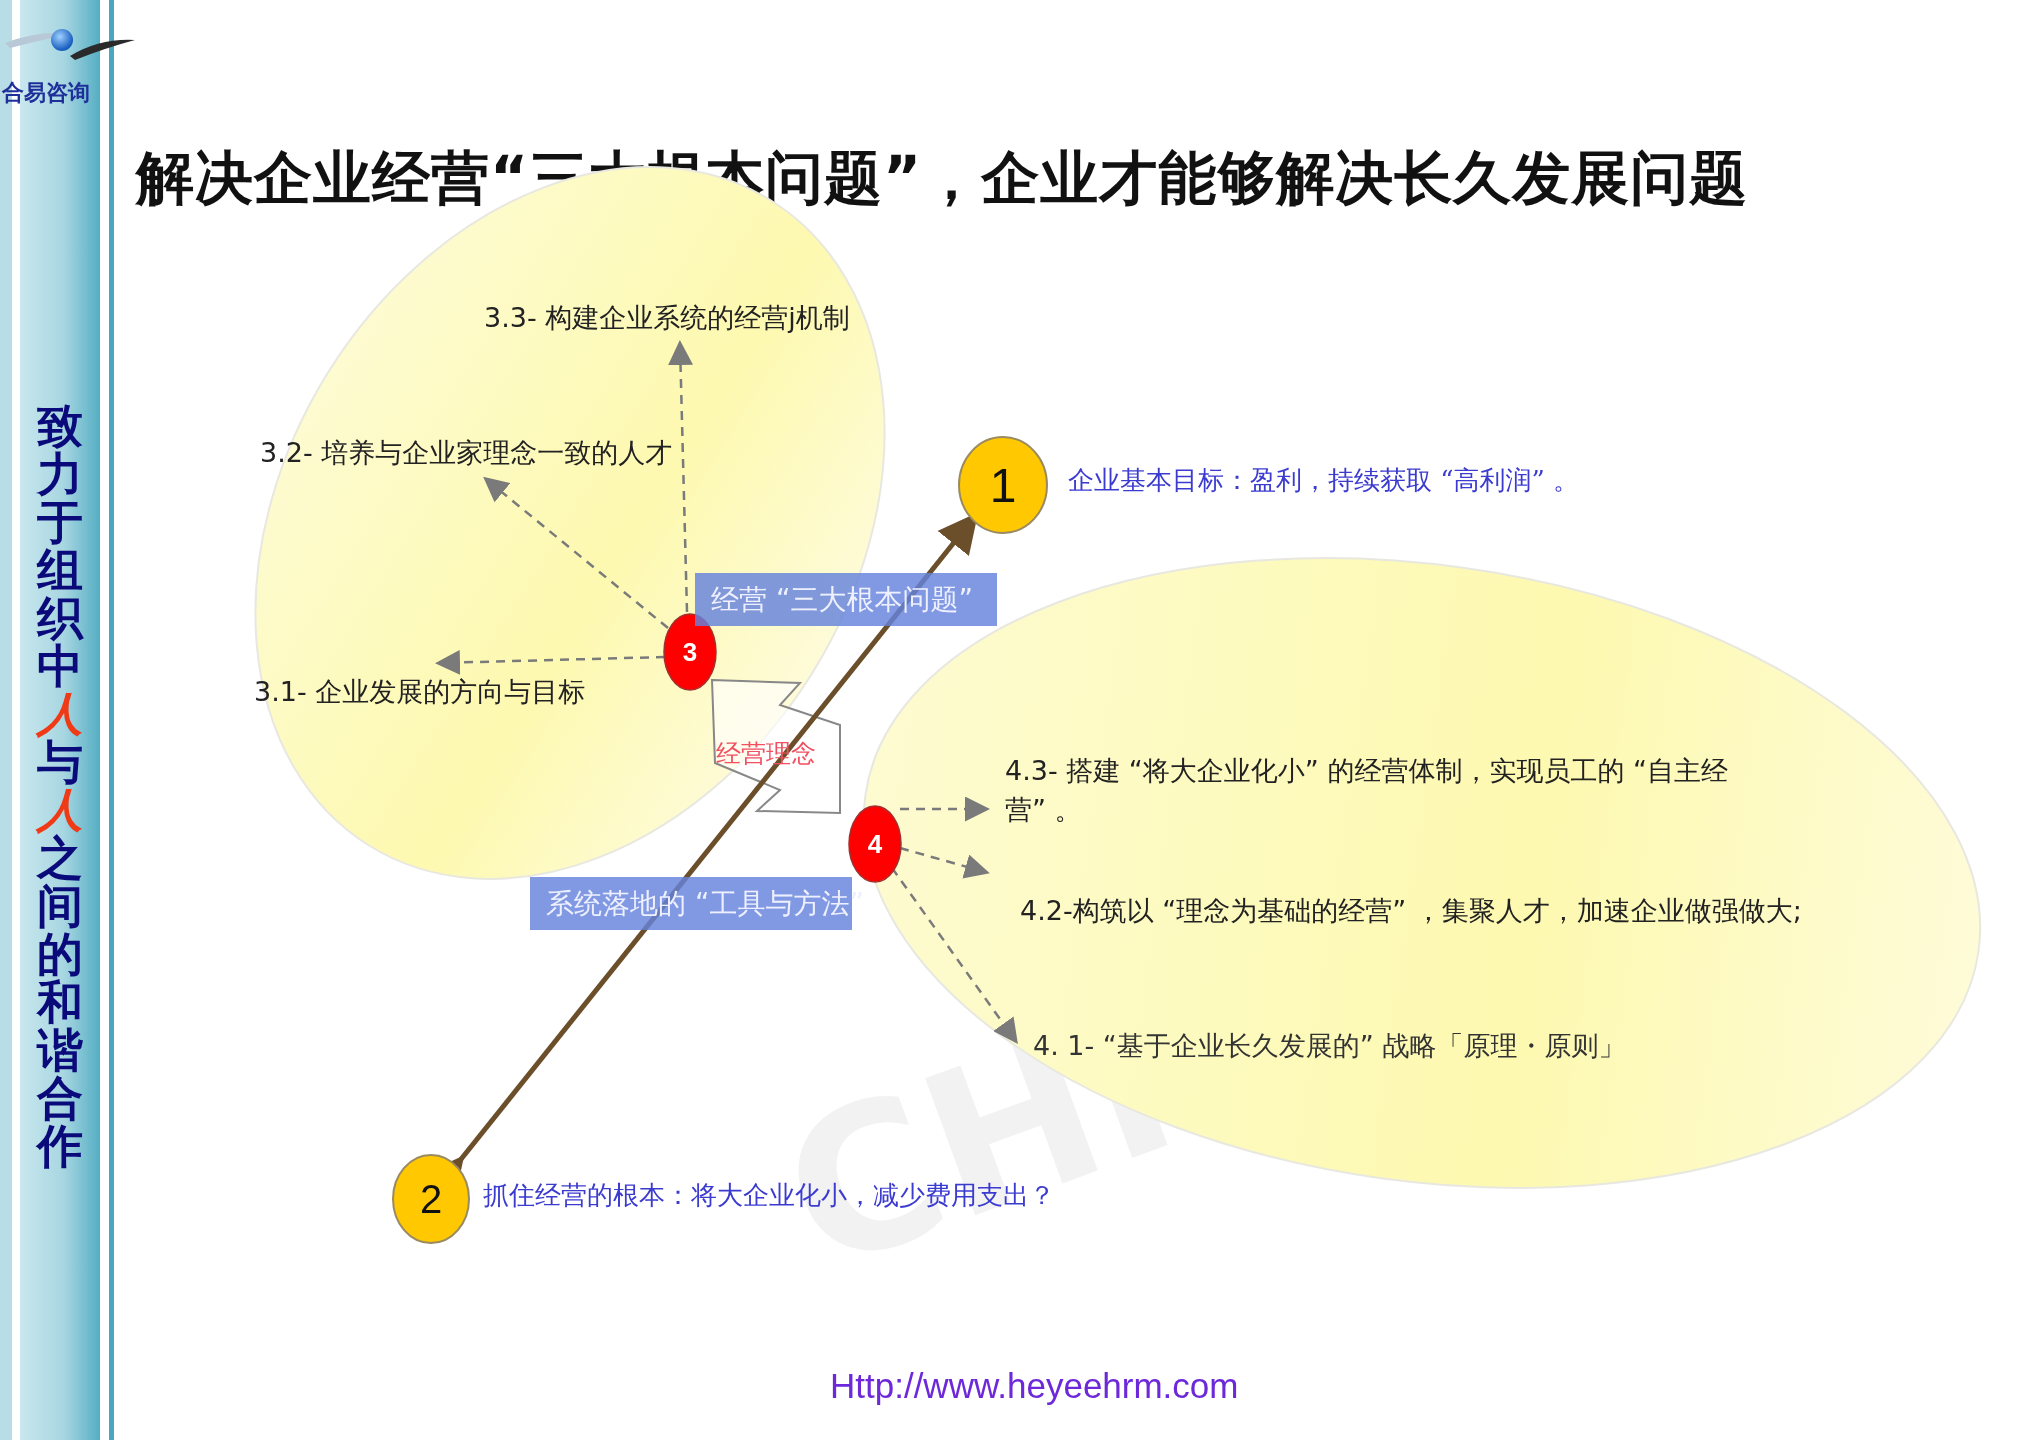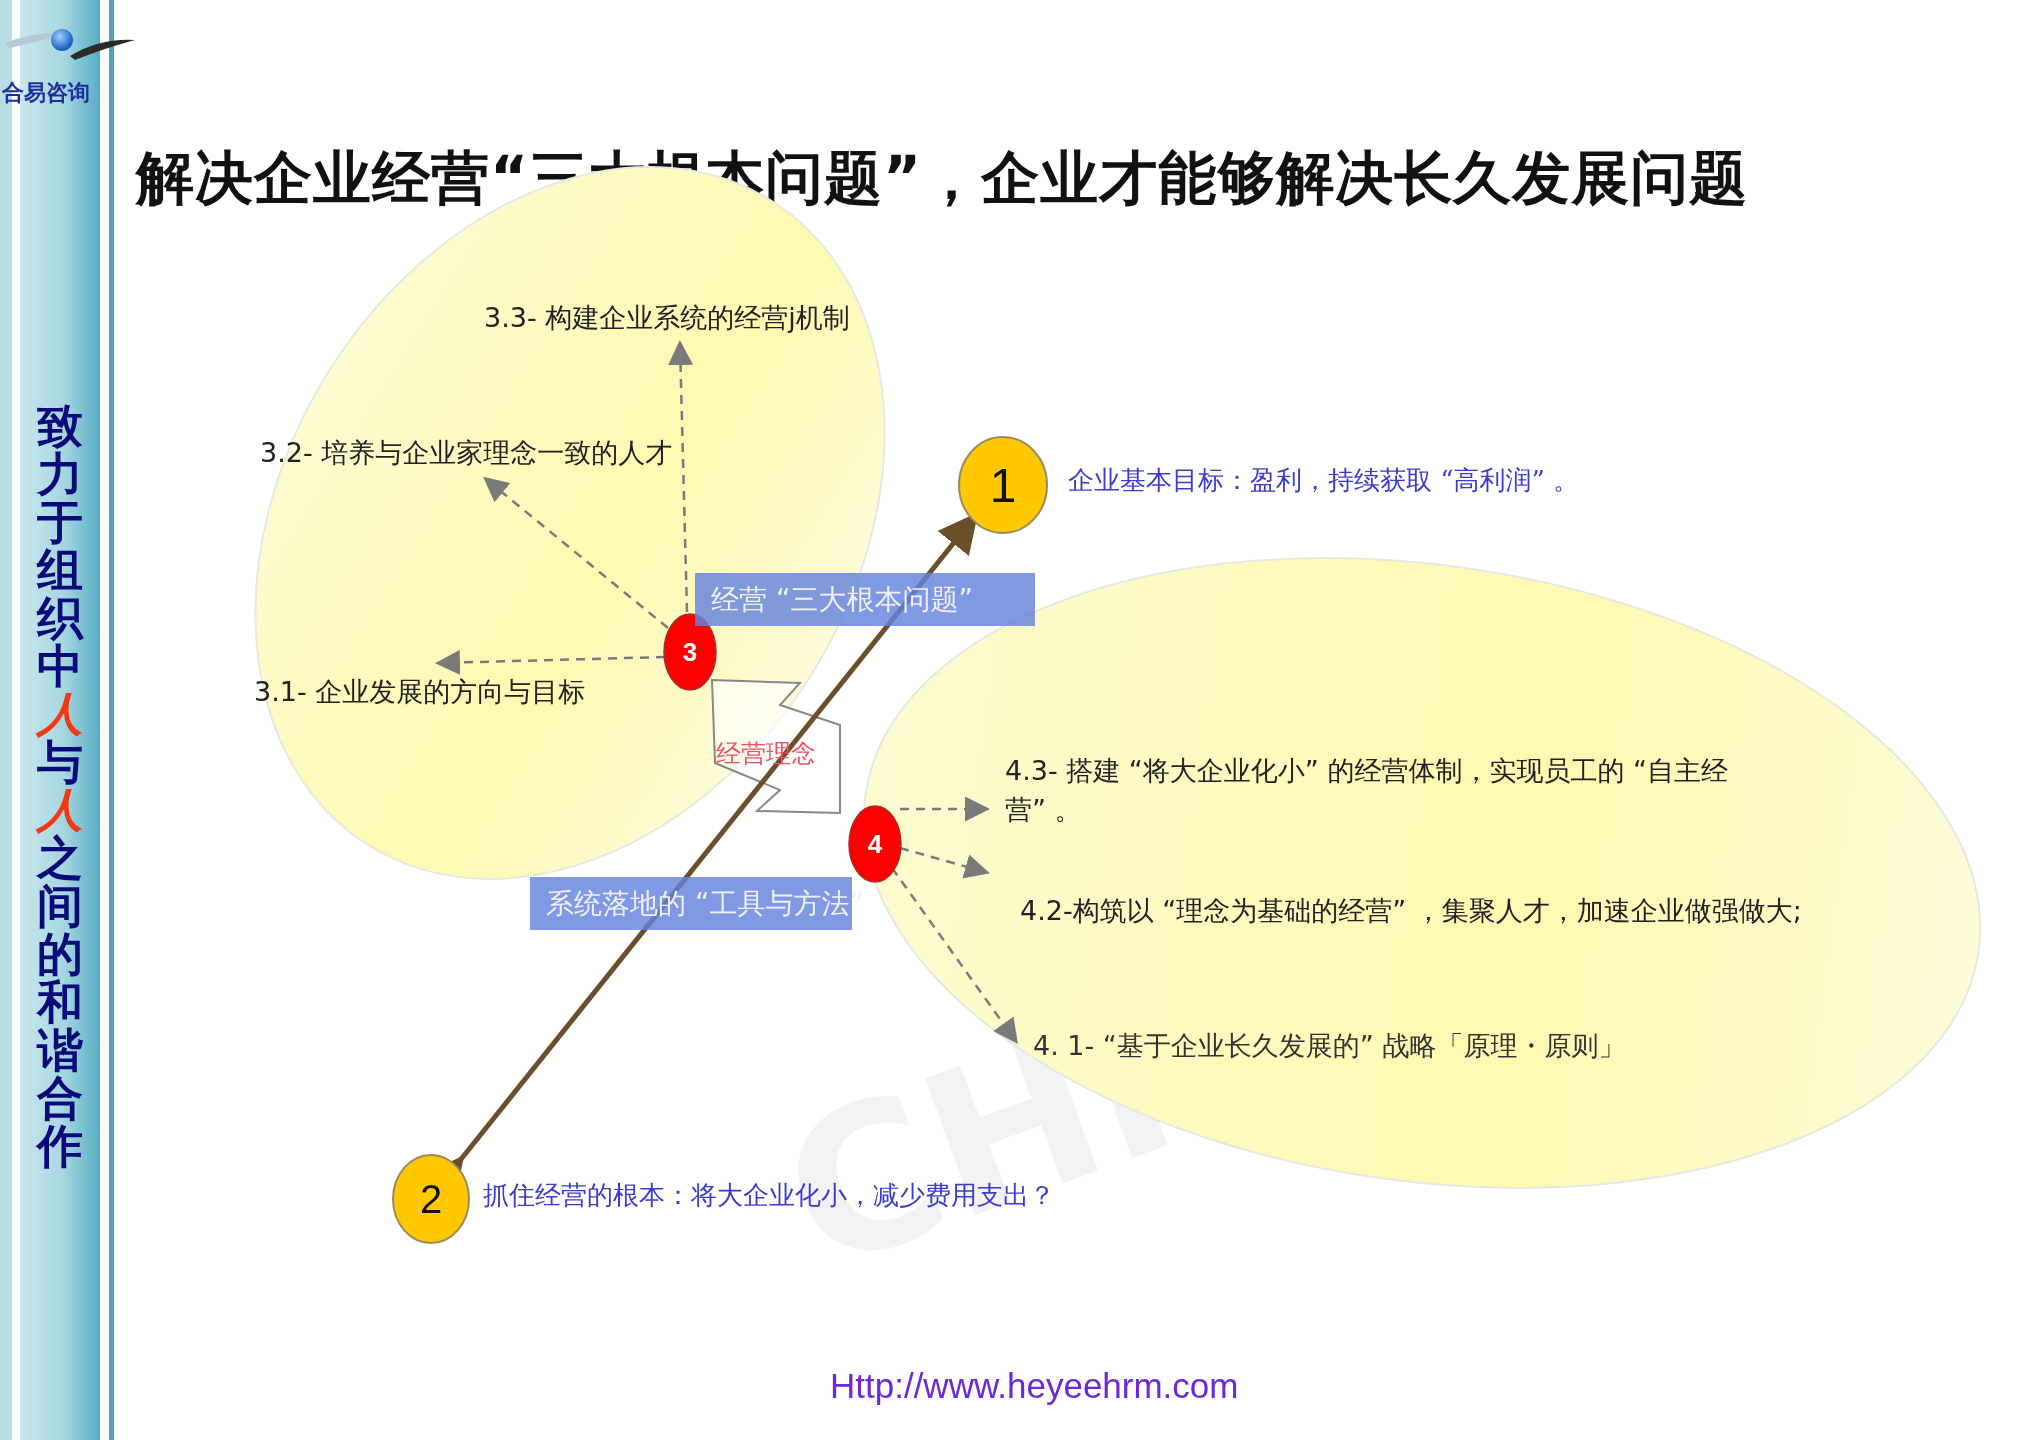--- a/index.html
+++ b/index.html
@@ -104,21 +104,21 @@
   <polygon points="712,680 800,683 780,705 840,725 840,813 757,811 780,790 715,763" fill="#fff" fill-opacity="0.6" stroke="#888" stroke-width="2"></polygon>
 
   <line x1="458" y1="1163" x2="972" y2="520" stroke="#6b4e2a" stroke-width="5" marker-start="url(#arrBrown)" marker-end="url(#arrBrown)"></line>
 
   <ellipse cx="1003" cy="485" rx="44" ry="48" fill="#ffc800" stroke="#9a8a60" stroke-width="2"></ellipse>
   <ellipse cx="431" cy="1199" rx="38" ry="44" fill="#ffc800" stroke="#9a8a60" stroke-width="2"></ellipse>
   <ellipse cx="690" cy="652" rx="26" ry="38" fill="#ff0000" stroke="#a03030" stroke-width="1.5"></ellipse>
   <ellipse cx="875" cy="844" rx="26" ry="38" fill="#ff0000" stroke="#a03030" stroke-width="1.5"></ellipse>
 </svg>
 
-<div class="bluebox" style="left:695px;top:573px;width:340px;height:53px;box-sizing:border-box;">经营 “三大根本问题”</div>
+<div class="bluebox" style="left:695px;top:573px;width:302px;height:53px;box-sizing:border-box;">经营 “三大根本问题”</div>
 <div class="bluebox" style="left:530px;top:877px;width:322px;height:53px;box-sizing:border-box;">系统落地的 “工具与方法”</div>
 
 <div class="philo">经营理念</div>
 
 <div class="num" style="left:959px;top:437px;width:88px;height:96px;font-size:48px;color:#111;">1</div>
 <div class="num" style="left:393px;top:1155px;width:76px;height:88px;font-size:40px;color:#111;">2</div>
 <div class="num" style="left:664px;top:614px;width:52px;height:76px;font-size:26px;color:#fff;font-weight:bold;">3</div>
 <div class="num" style="left:849px;top:806px;width:52px;height:76px;font-size:26px;color:#fff;font-weight:bold;">4</div>
 
 <div class="goal" style="left:1068px;top:463px;">企业基本目标：盈利，持续获取 “高利润” 。</div>

